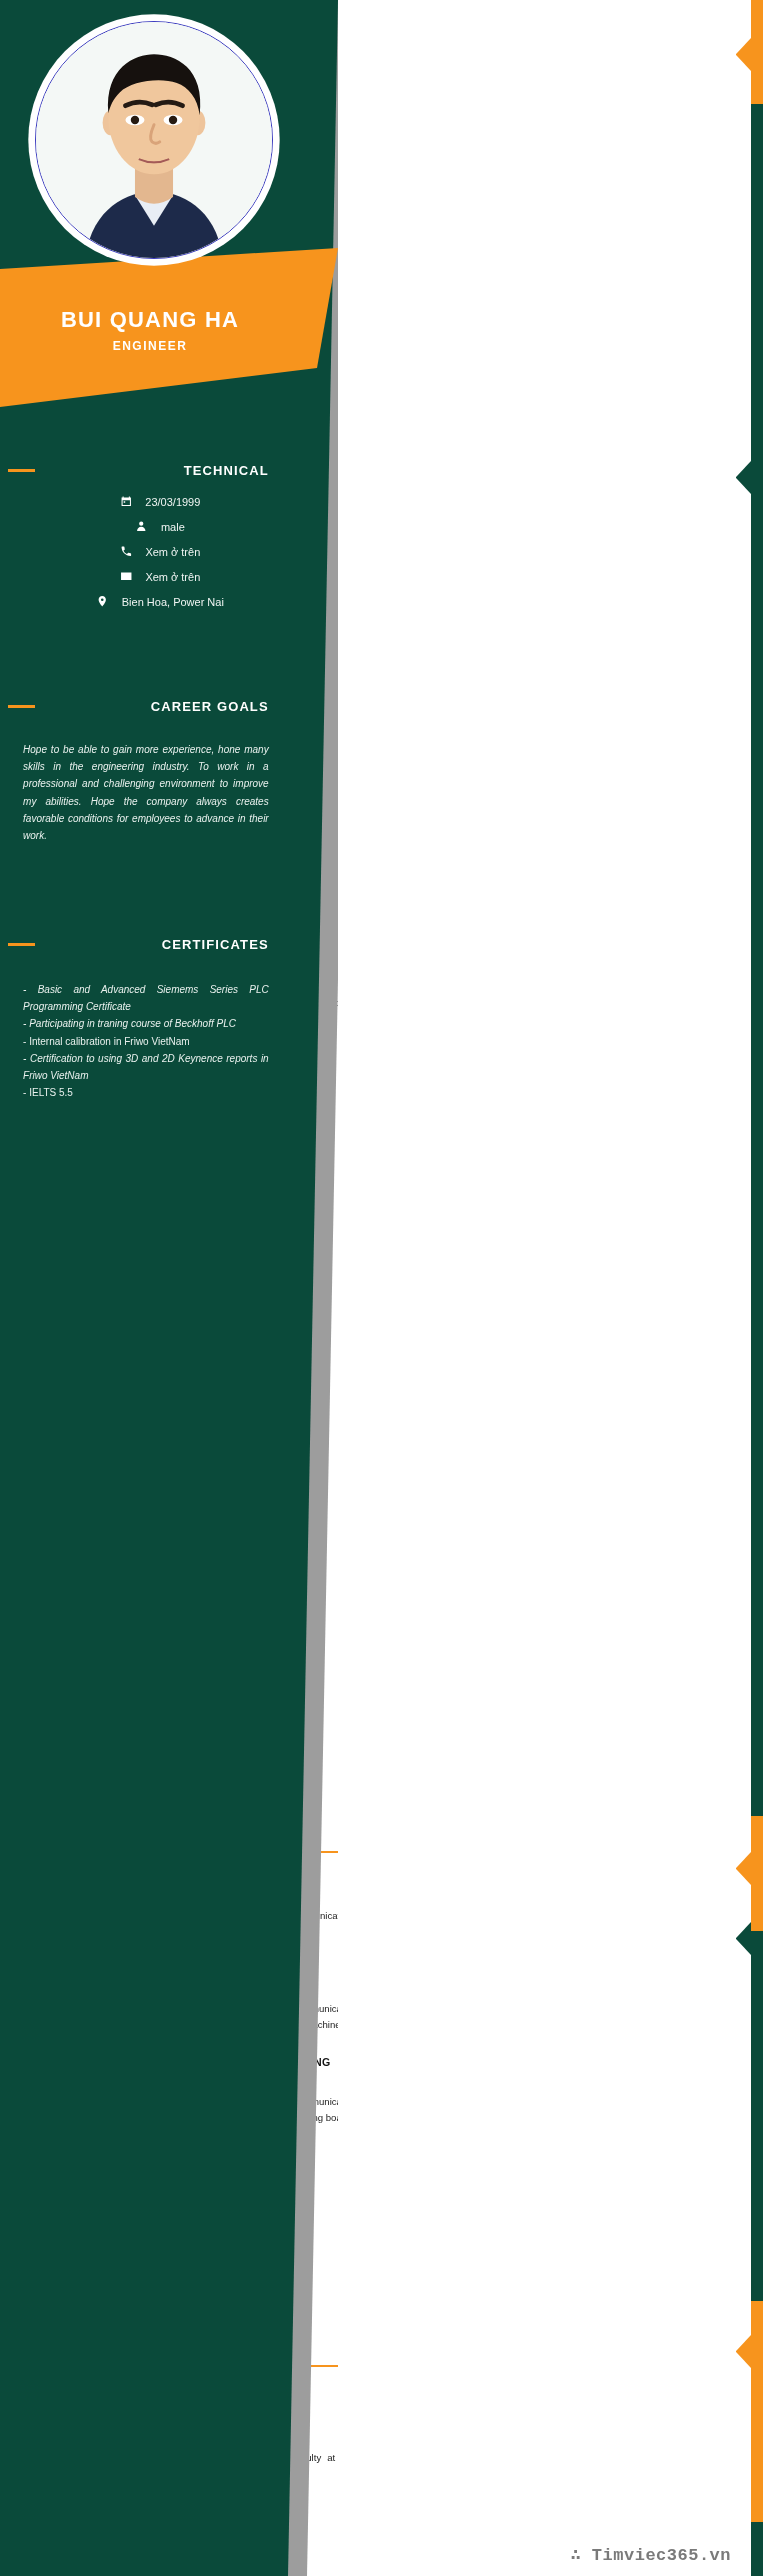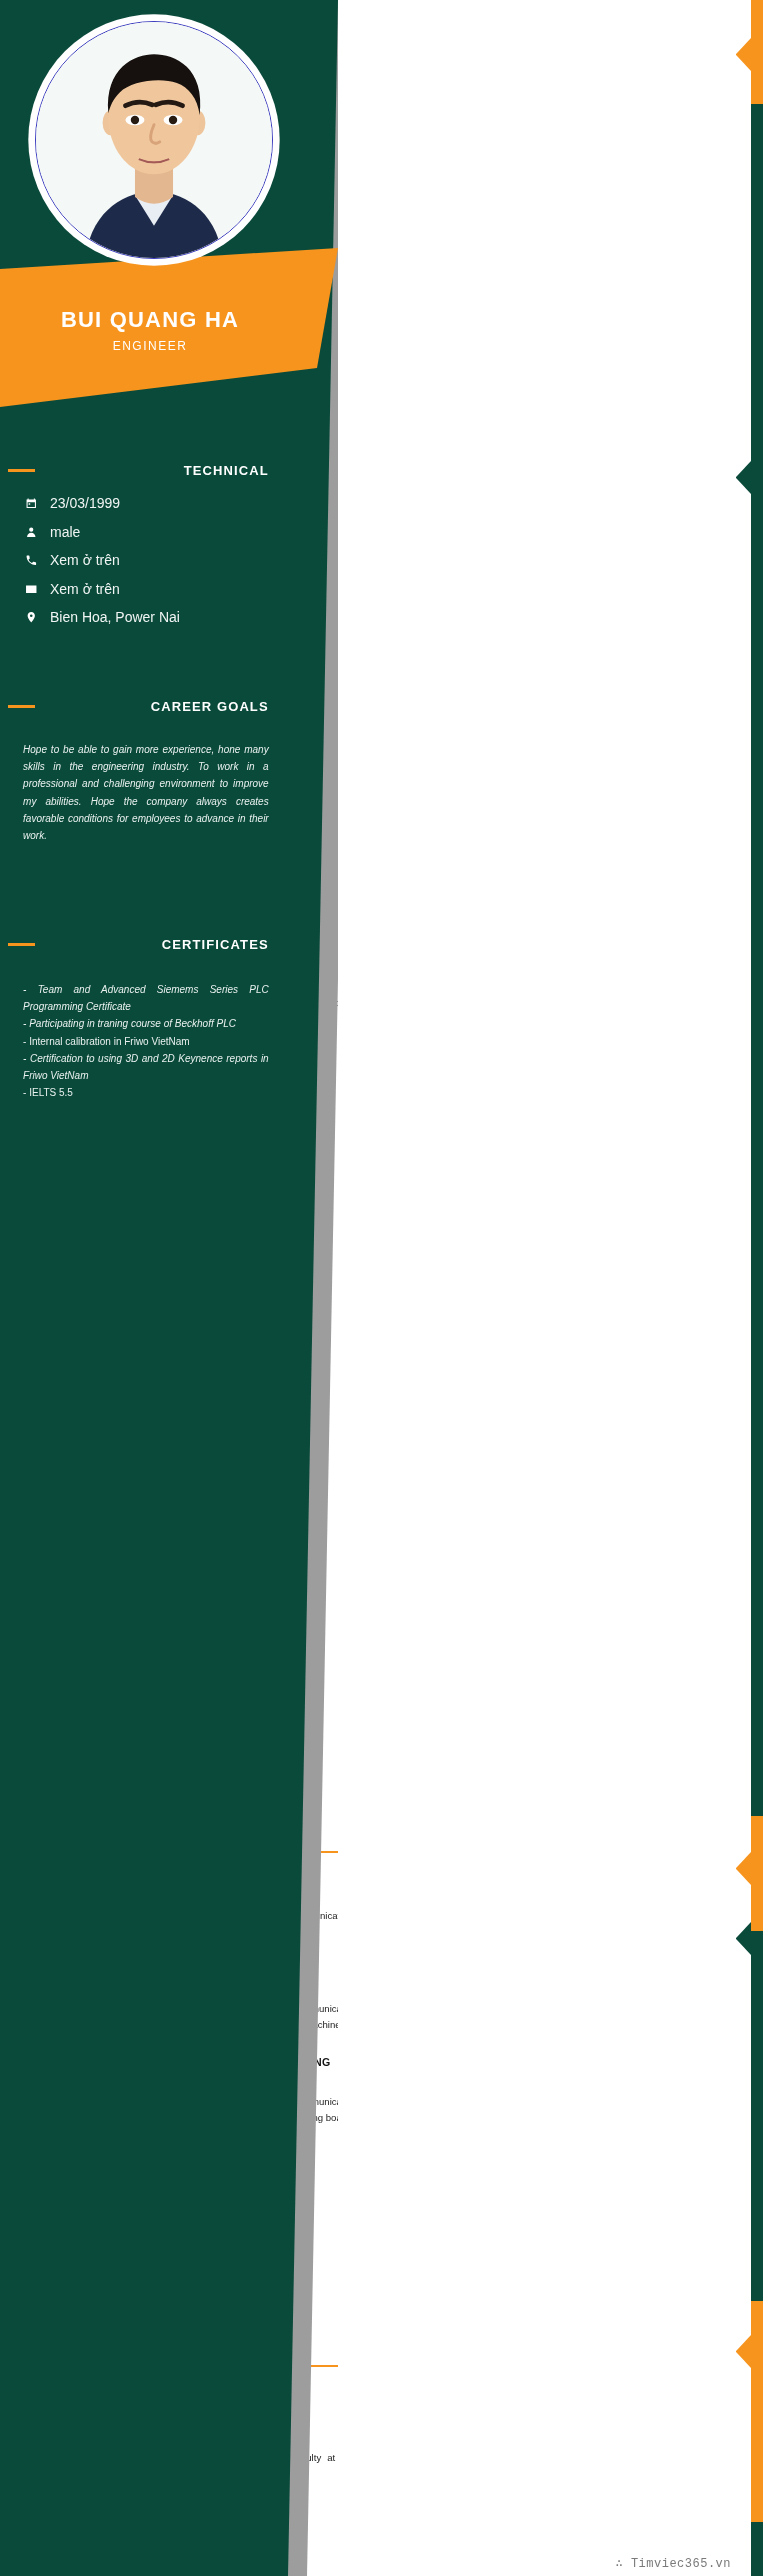--- a/index.html
+++ b/index.html
@@ -44,42 +44,42 @@
     clip-path: polygon(0 21px, 338px 0, 317px 120px, 0 159px);
   }
   .name-text{
     position:absolute; left:0; top:307px; width:300px;
     text-align:center; color:#ffffff; z-index:7;
     font-size:22px; font-weight:bold; letter-spacing:1.2px;
   }
   .role-text{
     position:absolute; left:0; top:339px; width:300px;
     text-align:center; color:#ffffff; z-index:7;
-    font-size:12px; letter-spacing:1.5px;
+    font-size:12px; letter-spacing:1.5px;font-weight:bold;
   }
 
   
   .sb-section{ position:absolute; z-index:6; width:288px; left:7.7px; }
   .sb-head{
     display:flex; align-items:center; justify-content:flex-end;
     gap:13.5px; padding-right:27px;
   }
   .sb-head .dash{ width:27px; height:2.9px; background:#f7941d; flex:0 0 auto; }
   .sb-head .dash-spacer{ flex:1 1 auto; }
   .sb-head .sb-title{
     color:#ffffff; font-size:13px; font-weight:bold; letter-spacing:1.1px;
     white-space:nowrap;
   }
   .sb-body{ color:#e9f1ee; font-size:10px; line-height:1.72; padding:0 27px 0 15.4px; }
   .sb-body.justify{ text-align:justify;font-style:italic; }
 
   .info-row{
     display:flex; align-items:center; gap:11.5px;
     padding-left:15.4px; margin-bottom:12.5px;
-    color:#f0f5f3; font-size:14px;
+    color:#f0f5f3; font-size:11px;justify-content:center;
   }
   .info-row .ic{ width:15.4px; text-align:center; flex:0 0 15.4px; color:#ffffff; }
   .info-row .ic svg{ display:block; margin:0 auto; }
 
   
   .right-col{
     position:absolute; left:338px; top:0; width:430px; height:2576px;
     background:#ffffff; z-index:3;
   }
   
@@ -125,23 +125,23 @@
   .sub-bold{ font-size:10px; font-weight:bold; color:#111; line-height:1.95; }
   .date{ font-size:10px; font-weight:bold; color:#111; line-height:1.9; }
   .txt{ font-size:9.6px; color:#1b1b1b; line-height:1.62; text-align:justify; }
   .txt.left{ text-align:left; }
 
   .proj-title{ font-size:10.6px; font-weight:bold; color:#111; letter-spacing:0.3px; line-height:1.7; }
   .proj-title.spread{ text-align:justify; text-align-last:justify; }
   .proj-body{ font-size:9.6px; color:#1b1b1b; line-height:1.62; text-align:justify; }
 
   .footer-brand{
-    position:absolute; right:38px; bottom:5px;
+    position:absolute; right:38px; bottom:11px;
     font-family:"Liberation Mono", monospace;
-    font-size:12px; color:#7a7a7a; letter-spacing:0.5px; z-index:9;
+    font-size:17px; color:#7a7a7a; letter-spacing:0.5px; z-index:9;font-weight:bold;
   }
 </style>
 </head>
 <body>
 
 <div id="page">
 
   <div class="left-shadow"></div>
   <div class="left-col"></div>
 
@@ -241,21 +241,21 @@
     <div class="sb-body justify">Hope to be able to gain more experience, hone many skills in the engineering industry. To work in a professional and challenging environment to improve my abilities. Hope the company always creates favorable conditions for employees to advance in their work.</div>
   </div>
 
   <div class="sb-section" style="top:937px">
     <div class="sb-head">
       <span class="dash"></span>
       <span class="dash-spacer"></span>
       <span class="sb-title">CERTIFICATES</span>
     </div>
     <div style="height:29px"></div>
-    <div class="sb-body justify">- Team and Advanced Siemems Series PLC Programming Certificate</div>
+    <div class="sb-body justify">- Basic and Advanced Siemems Series PLC Programming Certificate</div>
     <div class="sb-body justify">- Participating in traning course of Beckhoff PLC</div>
     <div class="sb-body">- Internal calibration in Friwo VietNam</div>
     <div class="sb-body justify">- Certification to using 3D and 2D Keynence reports in Friwo VietNam</div>
     <div class="sb-body">- IELTS 5.5</div>
   </div>
 
 
   <div class="right-col"></div>
 
   <div class="edge-green"></div>

